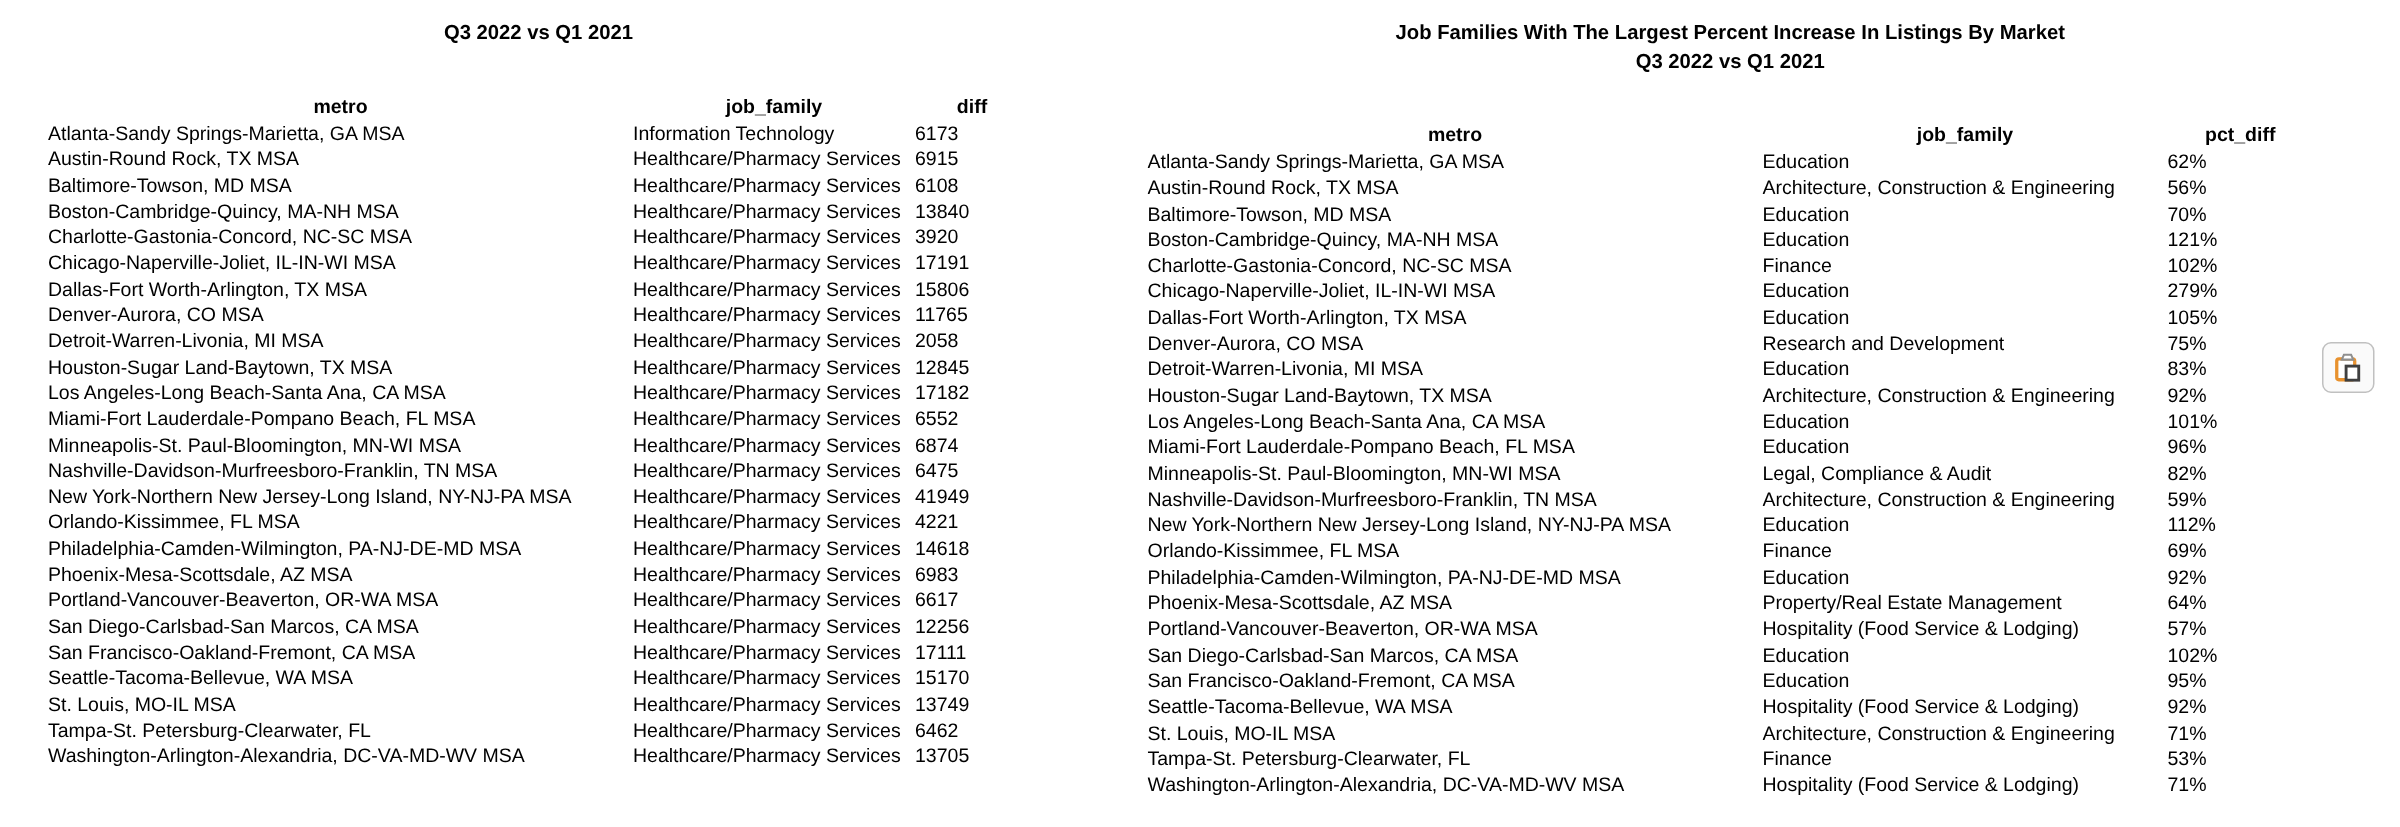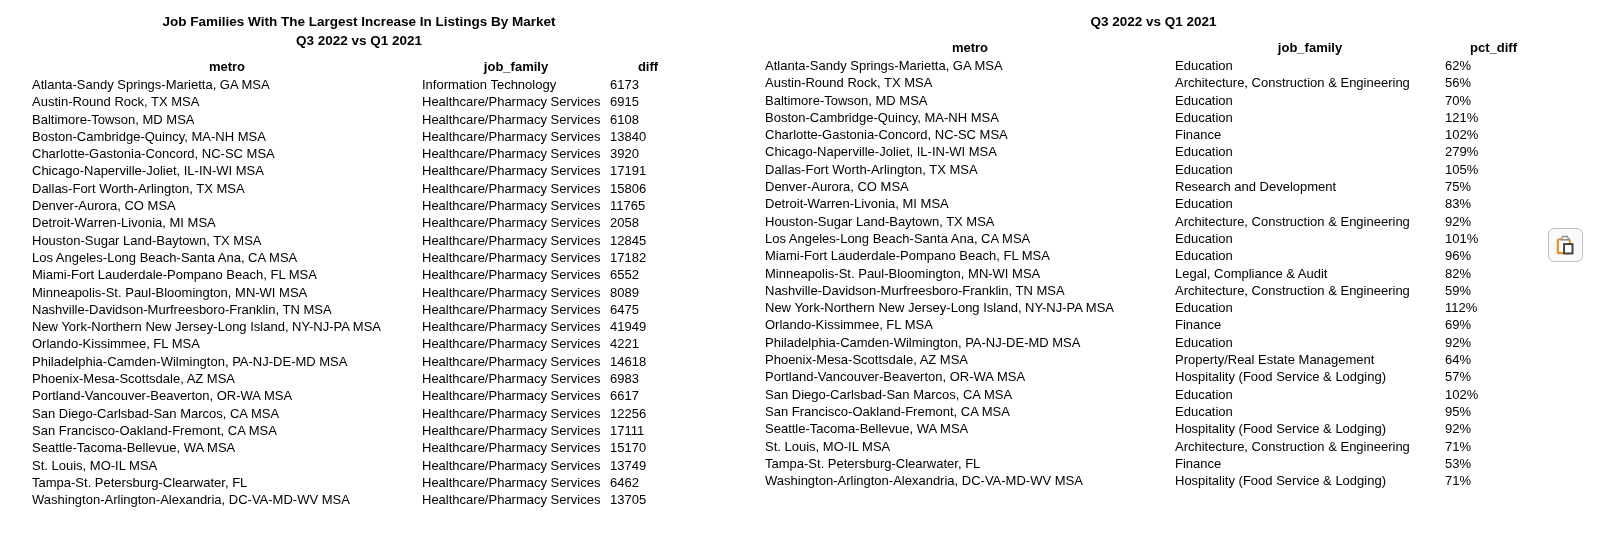--- a/index.html
+++ b/index.html
@@ -18,21 +18,21 @@
     font-weight:bold;
     font-size:13.5px;
     line-height:19px;
     color:#000;
     white-space:nowrap;
   }
   table {
     border-collapse:collapse;
     table-layout:fixed;
     width:100%;
-    margin-top:8px;
+    margin-top:31px;
   }
   th {
     font-weight:bold;
     font-size:13px;
     text-align:center;
     height:18px;
     line-height:18px;
     padding:0;
     white-space:nowrap;
   }
@@ -67,21 +67,20 @@
     cursor:pointer;
     padding:0;
   }
   .copy-btn svg { display:block; }
 </style>
 </head>
 <body>
 
 <div class="panel panel-left">
   <div class="title-block">
-    <div class="title-line">Job Families With The Largest Increase In Listings By Market</div>
     <div class="title-line">Q3 2022 vs Q1 2021</div>
   </div>
   <table>
     <colgroup>
         <col class="c0">
         <col class="c1">
         <col class="c2">
       </colgroup>
     <thead>
       <tr>
@@ -147,21 +146,21 @@
           <td class="num">17182</td>
         </tr>
         <tr>
           <td class="txt">Miami-Fort Lauderdale-Pompano Beach, FL MSA</td>
           <td class="txt">Healthcare/Pharmacy Services</td>
           <td class="num">6552</td>
         </tr>
         <tr>
           <td class="txt">Minneapolis-St. Paul-Bloomington, MN-WI MSA</td>
           <td class="txt">Healthcare/Pharmacy Services</td>
-          <td class="num">8089</td>
+          <td class="num">6874</td>
         </tr>
         <tr>
           <td class="txt">Nashville-Davidson-Murfreesboro-Franklin, TN MSA</td>
           <td class="txt">Healthcare/Pharmacy Services</td>
           <td class="num">6475</td>
         </tr>
         <tr>
           <td class="txt">New York-Northern New Jersey-Long Island, NY-NJ-PA MSA</td>
           <td class="txt">Healthcare/Pharmacy Services</td>
           <td class="num">41949</td>
@@ -215,20 +214,21 @@
           <td class="txt">Washington-Arlington-Alexandria, DC-VA-MD-WV MSA</td>
           <td class="txt">Healthcare/Pharmacy Services</td>
           <td class="num">13705</td>
         </tr>
       </tbody>
   </table>
 </div>
 
 <div class="panel panel-right">
   <div class="title-block">
+    <div class="title-line">Job Families With The Largest Percent Increase In Listings By Market</div>
     <div class="title-line">Q3 2022 vs Q1 2021</div>
   </div>
   <table>
     <colgroup>
         <col class="c0">
         <col class="c1">
         <col class="c2">
       </colgroup>
     <thead>
       <tr>

